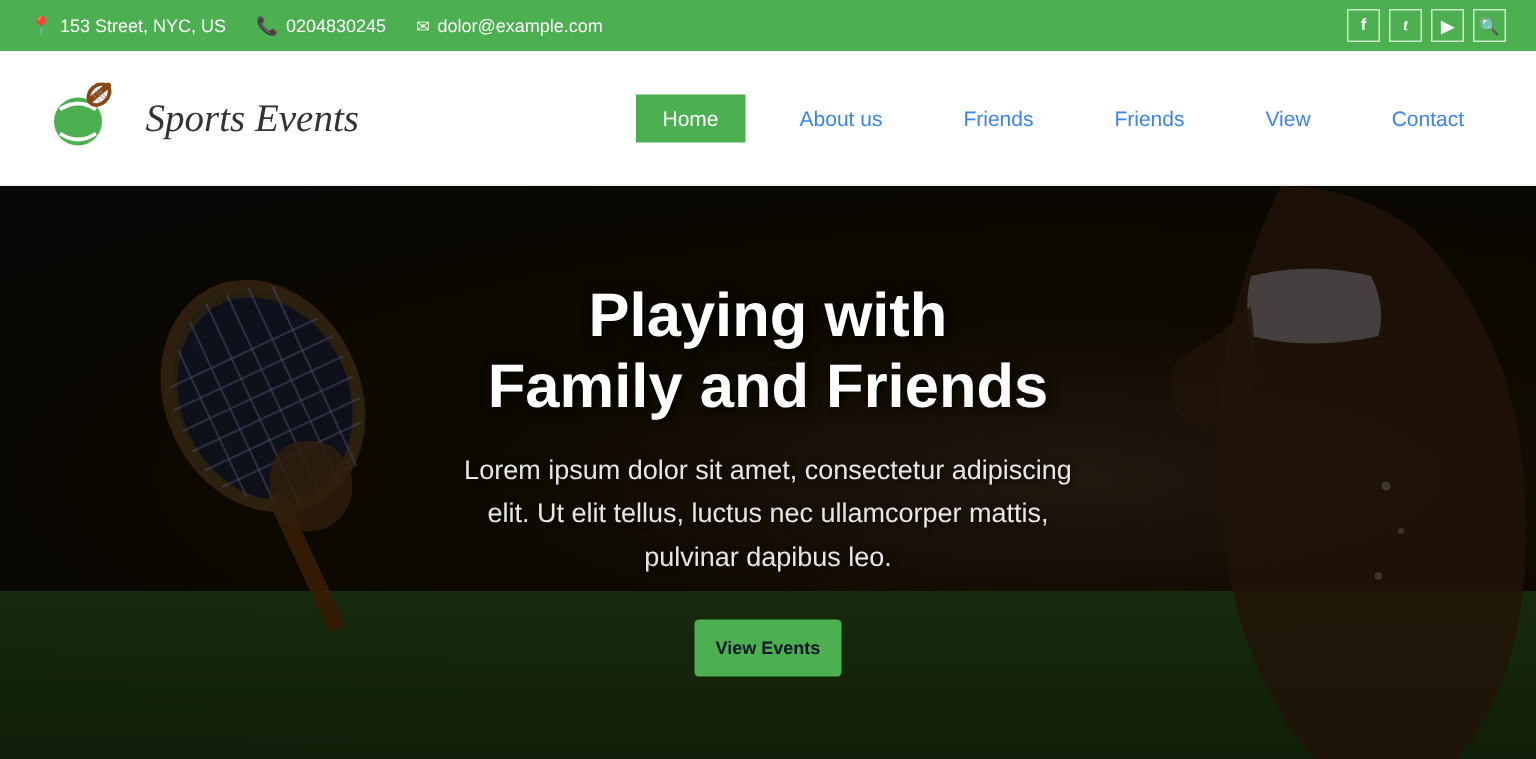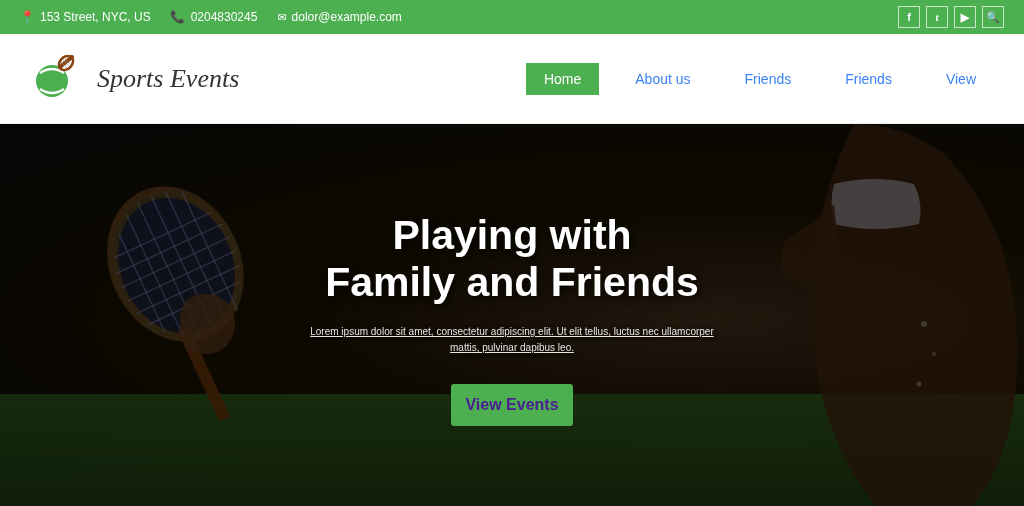--- a/index.html
+++ b/index.html
@@ -162,36 +162,35 @@
       max-width: 600px;
     }
     #hero-title {
       font-size: 41px;
       font-weight: 900;
       line-height: 1.15;
       margin-bottom: 18px;
       text-shadow: 2px 2px 8px rgba(0,0,0,0.8);
     }
     #hero-subtitle {
-      font-size: 10px;
+      font-size: 18px;
       line-height: 1.6;
       color: rgba(255,255,255,0.9);
       margin-bottom: 28px;
       max-width: 420px;
       margin-left: auto;
       margin-right: auto;
       text-shadow: 1px 1px 4px rgba(0,0,0,0.7);
-      text-decoration: underline;
     }
     #hero-btn {
       display: inline-block;
       background: #4caf50;
-      color: #4c1d95;
+      color: #0f172a;
       padding: 12px 14px;
-      font-size: 16px;
+      font-size: 12px;
       font-weight: bold;
       border: none;
       cursor: pointer;
       border-radius: 3px;
     }
 
     
     .tennis-ball-svg {
       width: 48px;
       height: 48px;
@@ -240,20 +239,21 @@
       <line x1="31" y1="7" x2="37" y2="13" stroke="rgba(150,150,150,0.6)" stroke-width="1"></line>
     </svg>
     <span id="logo-text">Sports Events</span>
   </div>
   <nav id="nav">
     <div class="nav-item active">Home</div>
     <div class="nav-item">About us</div>
     <div class="nav-item">Friends</div>
     <div class="nav-item">Friends</div>
     <div class="nav-item">View</div>
+    <div class="nav-item">Contact</div>
   </nav>
 </div>
 
 <div id="hero">
 
   <div id="hero-bg"></div>
   <div id="hero-floor"></div>
 
   <div id="hero-racket">
     <div class="racket-head"></div>

